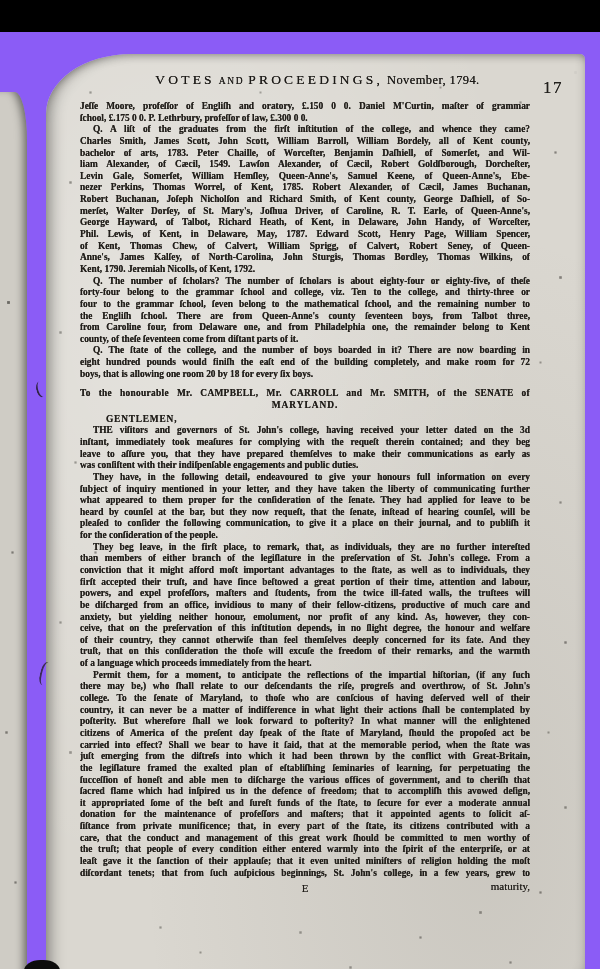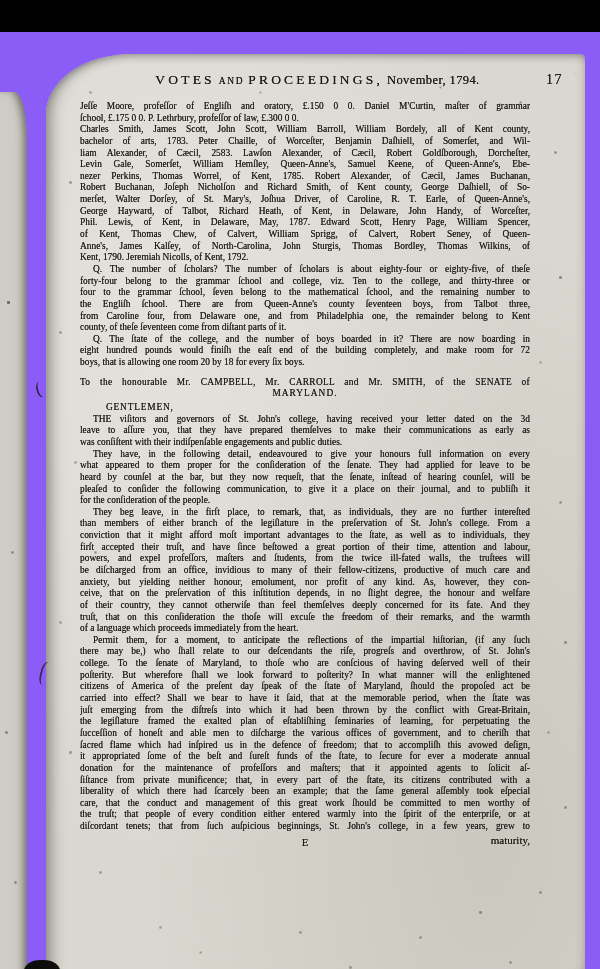--- a/index.html
+++ b/index.html
@@ -29,23 +29,23 @@
       inset 12px 0 16px -9px rgba(0,0,0,.45),
       inset -5px -7px 12px -7px rgba(0,0,0,.3),
       inset 0 8px 10px -7px rgba(0,0,0,.35);
   }
   .header { position:relative; margin:16px 30px 0 34px; height:21px; }
   .h-main { display:block; text-align:center; white-space:nowrap; color:#1d1b18;
             text-shadow:0 0 .5px rgba(30,28,25,.9); }
   .h-caps { font-size:13.5px; letter-spacing:3.2px; }
   .h-and  { font-size:9.5px; letter-spacing:1.6px; }
   .h-date { font-size:12.5px; letter-spacing:.4px; }
-  .pagenum { position:absolute; right:-8px; top:2px; font-size:14px; letter-spacing:1.5px;
+  .pagenum { position:absolute; right:-8px; top:8px; font-size:17px; letter-spacing:1.5px;
              text-shadow:0 0 .5px rgba(30,28,25,.9);text-align:center; }
-  .textcol { margin:10px 25px 0 34px; width:450px; }
+  .textcol { margin:10px 25px 0 34px; width:450px;font-weight:bold; }
   .tl {
     font-size:9.4px; line-height:11.65px; height:11.65px; overflow:hidden;
     text-align:justify; text-align-last:justify;
     color:#221f1b; text-shadow:0 0 .45px rgba(33,30,26,.85);
   }
   .tl.je   { text-align-last:left; }
   .tl.jf   { text-indent:13px; }
   .tl.hj   { margin-top:8px; letter-spacing:.3px; }
   .tl.hm   { letter-spacing:1px; }
   .tl.center { text-align:right; text-align-last:center; }
@@ -96,26 +96,27 @@
       <span class="h-main"><span class="h-caps">VOTES</span> <span class="h-and">AND</span> <span class="h-caps">PROCEEDINGS,</span> <span class="h-date">November, 1794.</span></span>
       <span class="pagenum">17</span>
     </div>
 
     <div class="textcol">
 
         <div class="tl">Jeſſe Moore, profeſſor of Engliſh and oratory, £.150 0 0. Daniel M'Curtin, maſter of grammar</div>
 
         <div class="tl je">ſchool, £.175 0 0.  P. Lethrbury, profeſſor of law, £.300 0 0.</div>
 
+        <div class="tl jf">Q. A liſt of the graduates from the firſt inſtitution of the college, and whence they came?</div>
 
         <div class="tl">Charles Smith, James Scott, John Scott, William Barroll, William Bordely, all of Kent county,</div>
 
         <div class="tl">bachelor of arts, 1783. Peter Chaille, of Worceſter, Benjamin Daſhiell, of Somerſet, and Wil-</div>
 
-        <div class="tl">liam Alexander, of Cæcil, 2583. Lawſon Alexander, of Cæcil, Robert Goldſborough, Dorcheſter,</div>
+        <div class="tl">liam Alexander, of Cæcil, 1549. Lawſon Alexander, of Cæcil, Robert Goldſborough, Dorcheſter,</div>
 
         <div class="tl">Levin Gale, Somerſet, William Hemſley, Queen-Anne's, Samuel Keene, of Queen-Anne's, Ebe-</div>
 
         <div class="tl">nezer Perkins, Thomas Worrel, of Kent, 1785. Robert Alexander, of Cæcil, James Buchanan,</div>
 
         <div class="tl">Robert Buchanan, Joſeph Nicholſon and Richard Smith, of Kent county, George Daſhiell, of So-</div>
 
         <div class="tl">merſet, Walter Dorſey, of St. Mary's, Joſhua Driver, of Caroline, R. T. Earle, of Queen-Anne's,</div>
 
         <div class="tl">George Hayward, of Talbot, Richard Heath, of Kent, in Delaware, John Handy, of Worceſter,</div>
@@ -148,27 +149,29 @@
         <div class="tl je">boys, that is allowing one room 20 by 18 for every ſix boys.</div>
 
         <div class="tl hj">To the honourable Mr. CAMPBELL, Mr. CARROLL and Mr. SMITH, of the SENATE of</div>
 
         <div class="tl center hm">MARYLAND.</div>
 
         <div class="tl gent">GENTLEMEN,</div>
 
         <div class="tl jf">THE viſitors and governors of St. John's college, having received your letter dated on the 3d</div>
 
+        <div class="tl">inſtant, immediately took meaſures for complying with the requeſt therein contained; and they beg</div>
 
         <div class="tl">leave to aſſure you, that they have prepared themſelves to make their communications as early as</div>
 
         <div class="tl je">was conſiſtent with their indiſpenſable engagements and public duties.</div>
 
         <div class="tl jf">They have, in the following detail, endeavoured to give your honours full information on every</div>
 
+        <div class="tl">ſubject of inquiry mentioned in your letter, and they have taken the liberty of communicating further</div>
 
         <div class="tl">what appeared to them proper for the conſideration of the ſenate. They had applied for leave to be</div>
 
         <div class="tl">heard by counſel at the bar, but they now requeſt, that the ſenate, inſtead of hearing counſel, will be</div>
 
         <div class="tl">pleaſed to conſider the following communication, to give it a place on their journal, and to publiſh it</div>
 
         <div class="tl je">for the conſideration of the people.</div>
 
         <div class="tl jf">They beg leave, in the firſt place, to remark, that, as individuals, they are no further intereſted</div>
@@ -193,20 +196,21 @@
         <div class="tl">truſt, that on this conſideration the thoſe will excuſe the freedom of their remarks, and the warmth</div>
 
         <div class="tl je">of a language which proceeds immediately from the heart.</div>
 
         <div class="tl jf">Permit them, for a moment, to anticipate the reflections of the impartial hiſtorian, (if any ſuch</div>
 
         <div class="tl">there may be,) who ſhall relate to our deſcendants the riſe, progreſs and overthrow, of St. John's</div>
 
         <div class="tl">college. To the ſenate of Maryland, to thoſe who are conſcious of having deſerved well of their</div>
 
+        <div class="tl">country, it can never be a matter of indifference in what light their actions ſhall be contemplated by</div>
 
         <div class="tl">poſterity. But wherefore ſhall we look forward to poſterity? In what manner will the enlightened</div>
 
         <div class="tl">citizens of America of the preſent day ſpeak of the ſtate of Maryland, ſhould the propoſed act be</div>
 
         <div class="tl">carried into effect? Shall we bear to have it ſaid, that at the memorable period, when the ſtate was</div>
 
         <div class="tl">juſt emerging from the diſtreſs into which it had been thrown by the conflict with Great-Britain,</div>
 
         <div class="tl">the legiſlature framed the exalted plan of eſtabliſhing ſeminaries of learning, for perpetuating the</div>
@@ -214,26 +218,26 @@
         <div class="tl">ſucceſſion of honeſt and able men to diſcharge the various offices of government, and to cheriſh that</div>
 
         <div class="tl">ſacred flame which had inſpired us in the defence of freedom; that to accompliſh this avowed deſign,</div>
 
         <div class="tl">it appropriated ſome of the beſt and ſureſt funds of the ſtate, to ſecure for ever a moderate annual</div>
 
         <div class="tl">donation for the maintenance of profeſſors and maſters; that it appointed agents to ſolicit aſ-</div>
 
         <div class="tl">ſiſtance from private munificence; that, in every part of the ſtate, its citizens contributed with a</div>
 
-        <div class="tl">liberality of which there had ſcarcely been an example; that the ſame general aſſembly took eſpecial</div>
 
         <div class="tl">care, that the conduct and management of this great work ſhould be committed to men worthy of</div>
 
         <div class="tl">the truſt; that people of every condition either entered warmly into the ſpirit of the enterpriſe, or at</div>
 
+        <div class="tl">leaſt gave it the ſanction of their applauſe; that it even united miniſters of religion holding the moſt</div>
 
         <div class="tl">diſcordant tenets; that from ſuch auſpicious beginnings, St. John's college, in a few years, grew to</div>
       </div>
 
     <div class="sigrow">
       <span class="sig-e">E</span>
       <span class="catch">maturity,</span>
     </div>
   </div>
 

